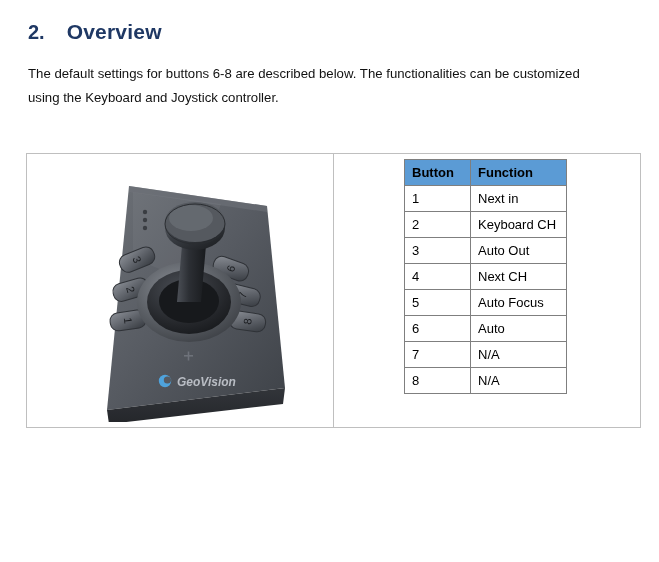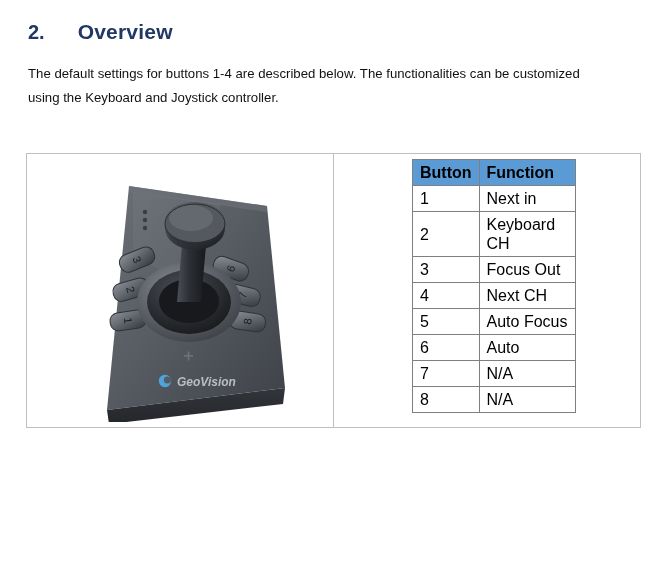--- a/index.html
+++ b/index.html
@@ -36,21 +36,21 @@
   .heading .num {
     font-size: 20px;
     font-weight: bold;
     color: #1f3864;
     letter-spacing: 0px;
   }
   .heading .title {
     font-size: 21px;
     font-weight: bold;
     color: #1f3864;
-    margin-left: 33px;
+    margin-left: 22px;
     letter-spacing: 0.2px;
   }
 
   
   .intro {
     position: absolute;
     left: 28px;
     top: 62px;
     width: 580px;
     font-size: 13.2px;
@@ -86,24 +86,24 @@
     position: absolute;
     left: 44px;
     top: 8px;
     width: 230px;
     height: 260px;
   }
 
   
   .bf-table {
     position: absolute;
-    left: 78px;
+    left: 70px;
     top: 5px;
     border-collapse: collapse;
-    font-size: 16px;
+    font-size: 13px;
   }
   .bf-table th, .bf-table td {
     border: 1px solid #7f7f7f;
     padding: 3px 7px;
     text-align: left;
     font-weight: normal;
     height: 21px;
     box-sizing: border-box;
     line-height: 19px;
   }
@@ -122,21 +122,21 @@
 </head>
 <body>
 
 <div class="page">
 
   <div class="heading">
     <span class="num">2.</span>
     <span class="title">Overview</span>
   </div>
 
-  <div class="intro">The default settings for buttons 1-4 are described below. The functionalities can be customized using the Keyboard and Joystick controller.</div>
+  <div class="intro">The default settings for buttons 6-8 are described below. The functionalities can be customized using the Keyboard and Joystick controller.</div>
 
   <div class="content-table">
 
     <div class="cell-left">
       <div class="joystick-wrap">
         <svg width="230" height="260" viewBox="0 0 230 260" xmlns="http://www.w3.org/2000/svg">
           <defs>
             <linearGradient id="bodyGrad" x1="0" y1="0" x2="1" y2="1">
               <stop offset="0%" stop-color="#6c7076"></stop>
               <stop offset="45%" stop-color="#585c63"></stop>
@@ -256,21 +256,21 @@
           <tr>
             <td class="col-btn">1</td>
             <td class="col-fn">Next in</td>
           </tr>
           <tr>
             <td class="col-btn">2</td>
             <td class="col-fn">Keyboard CH</td>
           </tr>
           <tr>
             <td class="col-btn">3</td>
-            <td class="col-fn">Focus Out</td>
+            <td class="col-fn">Auto Out</td>
           </tr>
           <tr>
             <td class="col-btn">4</td>
             <td class="col-fn">Next CH</td>
           </tr>
           <tr>
             <td class="col-btn">5</td>
             <td class="col-fn">Auto Focus</td>
           </tr>
           <tr>

